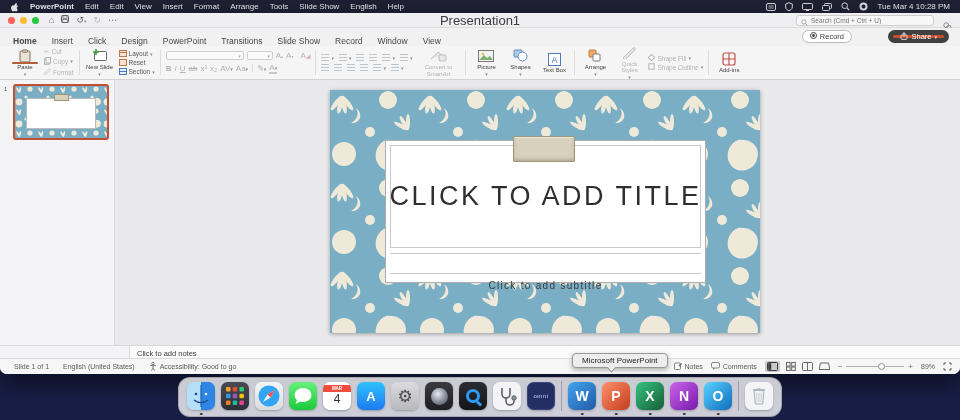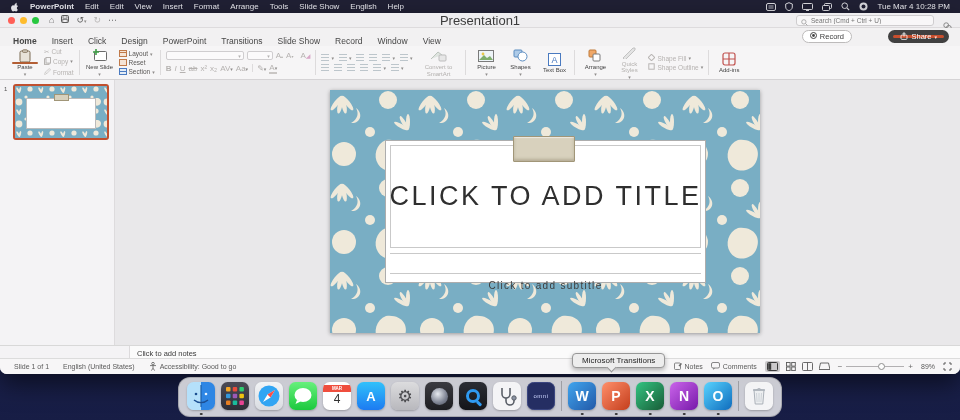--- a/index.html
+++ b/index.html
@@ -632,21 +632,21 @@
       </span>
       <span>89%</span>
       <span><svg width="9" height="9" viewBox="0 0 9 9">
             <path d="M1 3V1h2M6 1h2v2M8 6v2H6M3 8H1V6" fill="none" stroke="#5a5a5a" stroke-width="1"></path>
           </svg></span>
     </div>
   </div>
 </div>
 
 <div class="tooltip">
-  <span>Microsoft Transitions</span>
+  <span>Microsoft PowerPoint</span>
   <span class="tri"></span>
 </div>
 
 <div class="dock">
   <div class="dock-item">
     <div class="dicon d-finder">
         <svg width="28" height="28" viewBox="0 0 28 28">
           <path d="M14 3v22" stroke="#1c5faa" stroke-width="1.2" fill="none"></path>
           <circle cx="9" cy="12" r="1.3" fill="#1c4f92"></circle>
           <circle cx="19" cy="12" r="1.3" fill="#eaf5ff"></circle>

